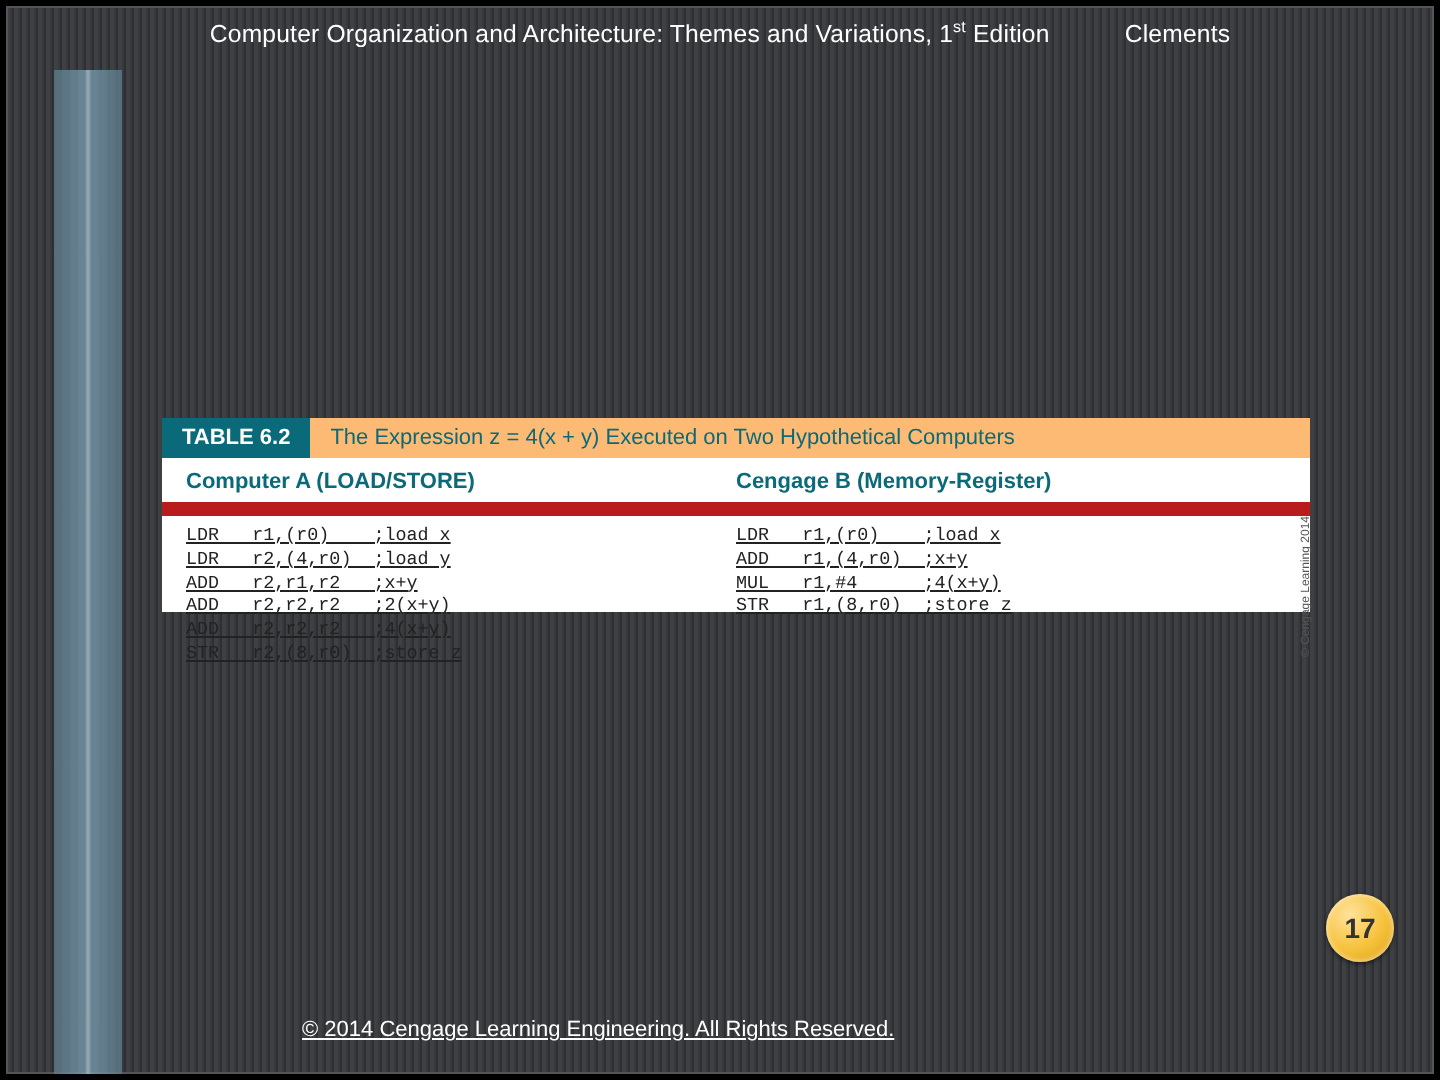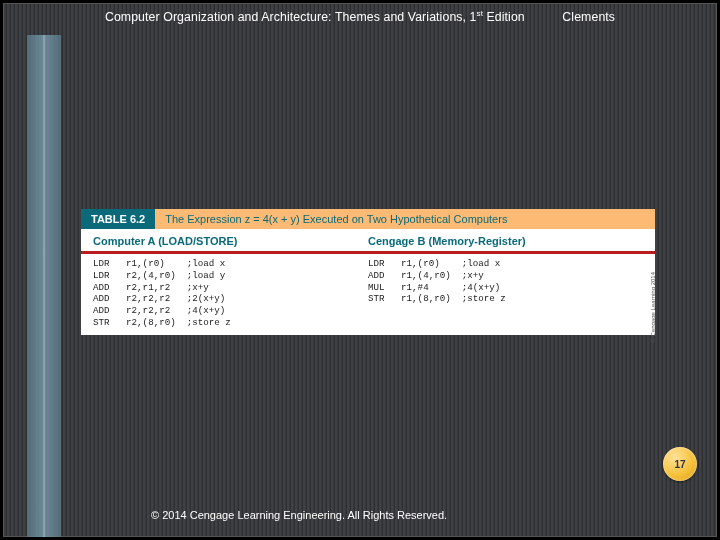--- a/index.html
+++ b/index.html
@@ -38,21 +38,21 @@
     font-size: 12.3px;
     letter-spacing: .1px;
   }
   .header sup { font-size: 8px; vertical-align: super; }
   .header .author { margin-left: 34px; }
   
   .figure {
     position: absolute;
     left: 78px; top: 206px;
     width: 574px;
-    height: 126px;
+    height: 97px;
     background: #fff;
   }
   .tbar {
     display: flex;
     align-items: stretch;
     height: 20px;
     font-size: 11px;
   }
   .tbar .tag {
     background: #0a6a7a;
@@ -65,66 +65,67 @@
   .tbar .caption {
     flex: 1;
     background: #fdba74;
     color: #0a6a7a;
     padding: 0 10px;
     display: flex; align-items: center;
   }
   .colheads {
     display: flex;
     padding: 6px 12px 4px;
-    border-bottom: 3px solid #b91c1c;
+    border-bottom: 7px solid #b91c1c;
     font-size: 11px;
     color: #0a6a7a;
     font-weight: bold;
   }
   .colheads > div { flex: 1; }
   .codewrap {
     display: flex;
     padding: 4px 12px 6px;
     font-family: "Courier New", monospace;
     font-size: 9.2px;
     color: #222;
     line-height: 1.28;
     filter: blur(.25px);
   }
-  .codewrap .col { flex: 1; white-space: pre; }
+  .codewrap .col { flex: 1; white-space: pre; text-decoration: underline; }
   .credit {
     position: absolute;
     right: 2px; top: 50%;
     transform: translateY(-50%) rotate(-90deg);
     transform-origin: right center;
     font-size: 6px;
     color: #555;
     white-space: nowrap;
   }
   .pagebadge {
     position: absolute;
     right: 20px; bottom: 56px;
     width: 34px; height: 34px;
     border-radius: 50%;
     background: radial-gradient(circle at 35% 30%, #ffe29a 0%, #f6c13a 55%, #d89a12 100%);
     color: #333;
     font-weight: bold;
-    font-size: 10px;
+    font-size: 14px;
     display: flex; align-items: center; justify-content: center;
     box-shadow: 0 1px 2px rgba(0,0,0,.5), inset 0 0 3px rgba(255,255,255,.7);
   }
   .footer {
     position: absolute;
     left: 0; right: 0; bottom: 16px;
     text-align: center;
     color: #fff;
     font-size: 11px;
     padding-left: 60px;
     text-align: left;
     left: 88px;
+    text-decoration: underline;
   }
 </style>
 </head>
 <body>
 
 <div class="slide">
   <div class="sidebar"></div>
 
   <div class="header">
     <span>Computer Organization and Architecture: Themes and Variations, 1</span><sup>st</sup><span> Edition</span>

